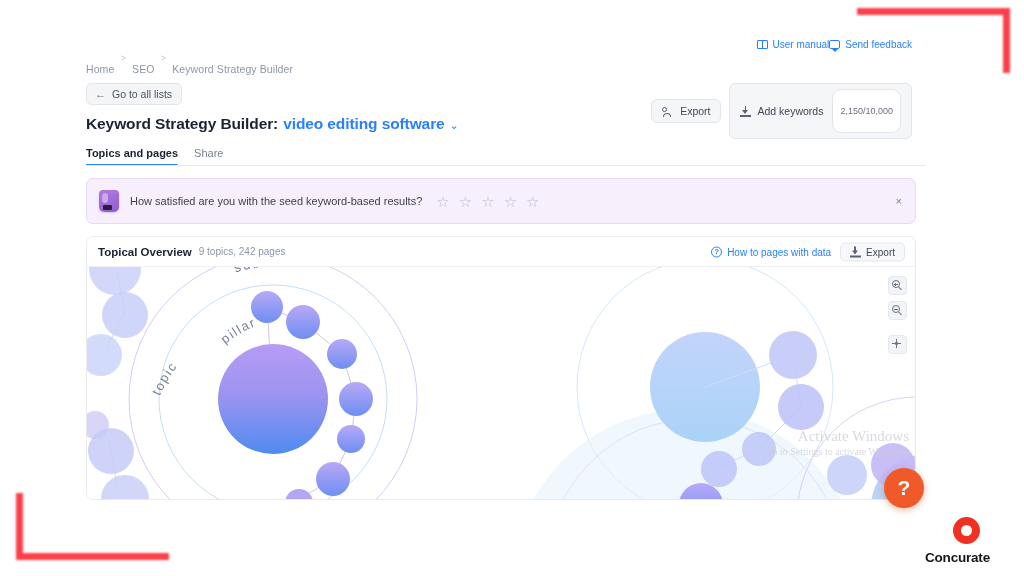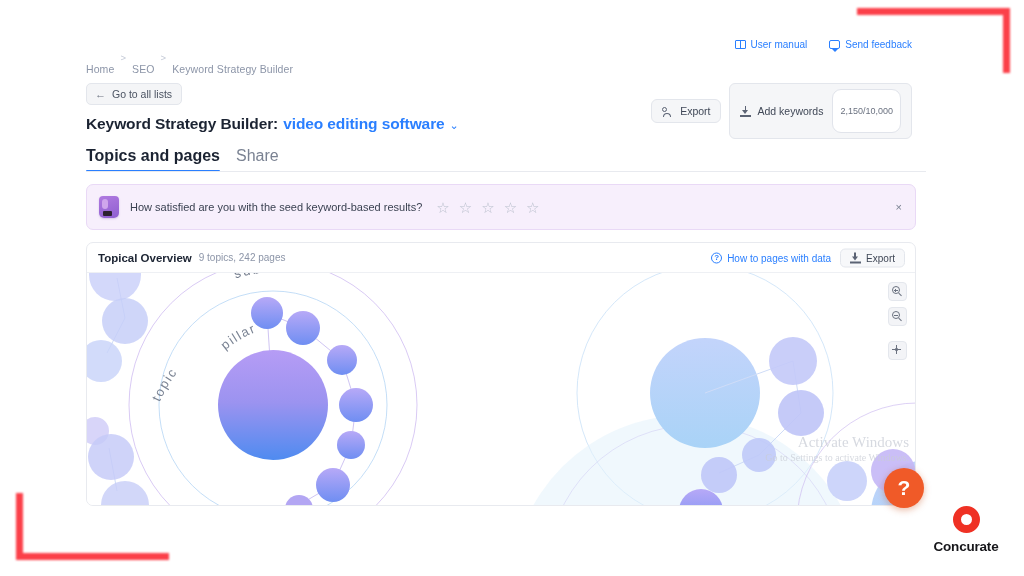--- a/index.html
+++ b/index.html
@@ -78,21 +78,21 @@
       linear-gradient(#b22234 0 18%, #ffffff 18% 30%, #b22234 30% 48%, #ffffff 48% 60%, #b22234 60% 78%, #ffffff 78% 88%, #b22234 88% 100%);
     position: relative; border: .5px solid #d8dbe2;
   }
   .flag::after {
     content:""; position:absolute; left:0; top:0; width:5px; height:4.5px; background:#3c3b6e;
   }
 
   
   .hdr-links {
     position: absolute; right: 14px; top: 14px;
-    display: flex; align-items: center; gap: 22px;
+    display: flex; align-items: center; 
     font-size: 10px;
   }
   .hdr-link { display: inline-flex; align-items: center; gap: 5px; color: #2a7fff; }
   .ico-book {
     width: 11px; height: 9px; border: 1.4px solid #2a7fff; border-radius: 1px;
     position: relative; box-sizing: border-box;
   }
   .ico-book::after { content:""; position:absolute; left:4.2px; top:-1.4px; bottom:-1.4px; width:1.4px; background:#2a7fff; }
   .ico-chat {
     width: 11px; height: 9px; border: 1.4px solid #2a7fff; border-radius: 2px;
@@ -137,21 +137,21 @@
   .ico-dl .tip {
     position:absolute; left:2px; top:4px; border-left:3.2px solid transparent;
     border-right:3.2px solid transparent; border-top:4px solid #5b6374;
   }
 
   
   .tabs {
     margin: 14px 0 0 10px; display: flex; align-items: flex-end; gap: 16px;
     position: relative;
   }
-  .tab { font-size: 16px; color: #7a8292; padding-bottom: 7px; position: relative; }
+  .tab { font-size: 11px; color: #7a8292; padding-bottom: 7px; position: relative; }
   .tab.active { color: #1b2332; font-weight: bold; }
   .tab.active::after {
     content:""; position:absolute; left:0; right:0; bottom:0; height:2.5px; background:#2a7fff; border-radius:2px;
   }
   .tabs-rule {
     position: absolute; left: 0; right: 0; bottom: 0; height: 1px; background: #e8eaef;
   }
 
   
   .banner {
@@ -255,21 +255,21 @@
   
   .fab {
     position: absolute; left: 884px; top: 468px; width: 40px; height: 40px;
     border-radius: 50%; background: #f05a28; z-index: 40;
     display: flex; align-items: center; justify-content: center;
     color: #ffffff; font-size: 21px; font-weight: bold;
     box-shadow: 0 2px 7px rgba(200,80,30,.4);
   }
 
   
-  .logo { position: absolute; left: 925px; top: 506px; z-index: 55; text-align: center; width: 82px; }
+  .logo { position: absolute; left: 925px; top: 517px; z-index: 55; width: 82px; }
   .logo-ring {
     width: 27px; height: 27px; border-radius: 50%;
     border: 8px solid #ef3124; margin: 0 auto; box-sizing: border-box;
   }
   .logo-word {
     margin-top: 6px; font-size: 13.5px; font-weight: bold; color: #16161a;
     letter-spacing: -.2px;
   }
 </style>
 </head>

